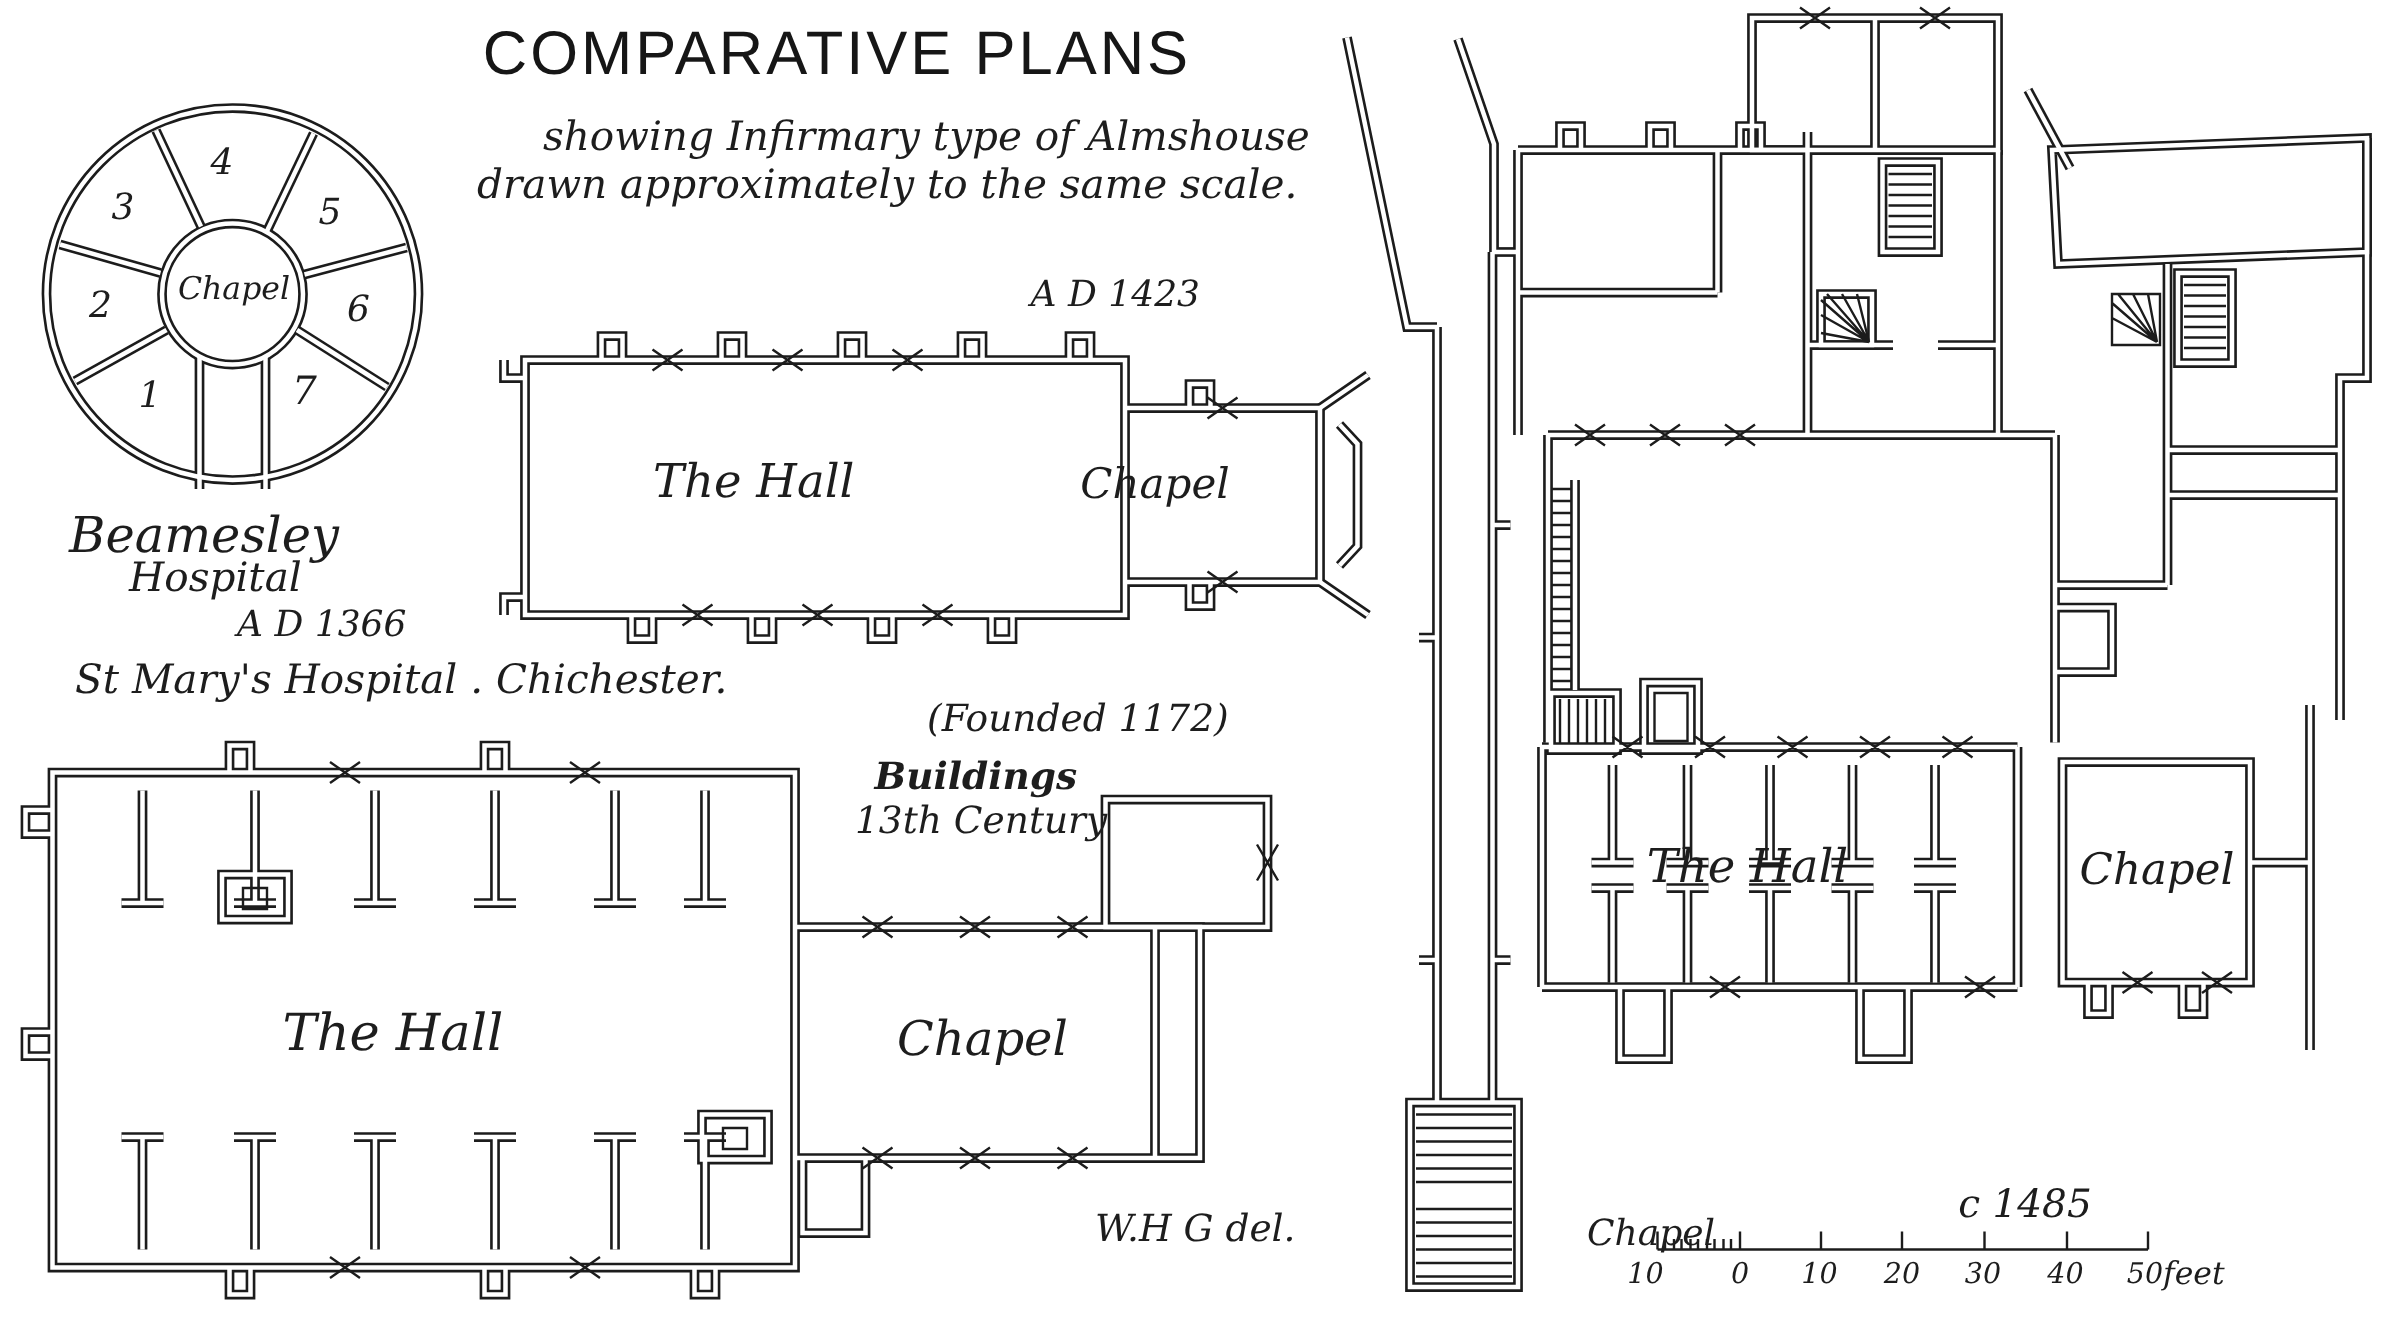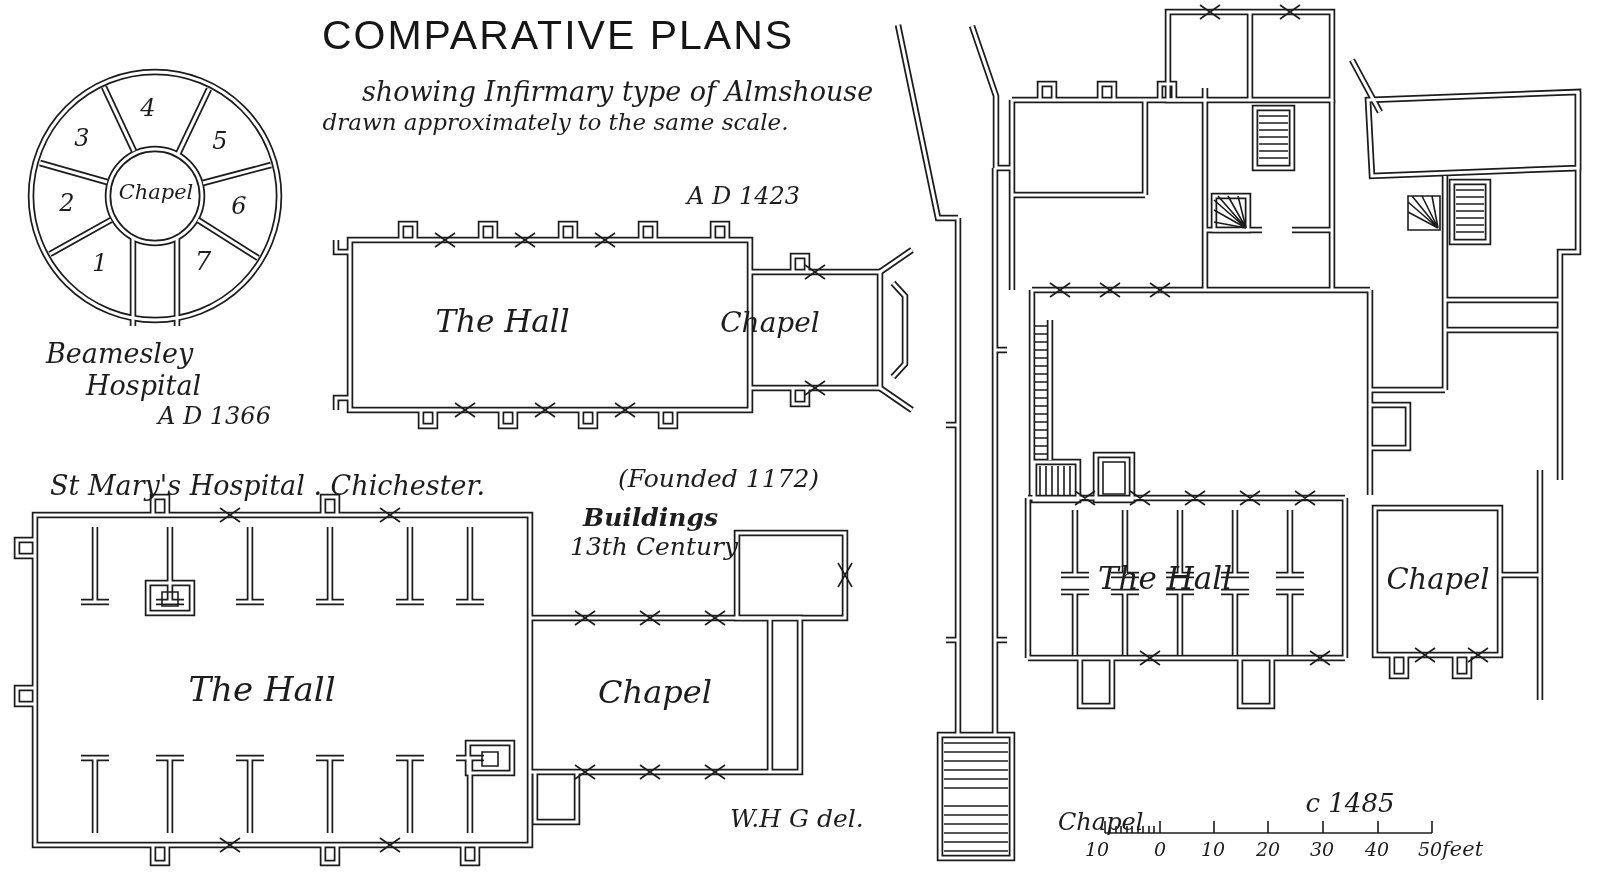--- a/index.html
+++ b/index.html
@@ -153,39 +153,39 @@
       <g>
         <path d="M1105,833 H1432"></path>
         <path d="M1105,821 V833 M1160,821 V833 M1214,821 V833 M1268,821 V833 M1323,821 V833 M1378,821 V833 M1432,821 V833"></path>
         <path d="M1110,826 V833 M1116,826 V833 M1121,826 V833 M1127,826 V833 M1132,826 V833 M1138,826 V833 M1143,826 V833 M1149,826 V833 M1154,826 V833"></path>
       </g>
     </g>
   </svg>
 
   <div class="t title c" style="left:318px;top:14px;width:480px;font-size:41px;">COMPARATIVE PLANS</div>
   <div class="t c" style="left:318px;top:78px;width:490px;font-size:27px;margin-left:44px;">showing Infirmary type of Almshouse</div>
-  <div class="t c" style="left:318px;top:110px;width:475px;font-size:23px;">drawn approximately to the same scale.</div>
+  <div class="t c" style="left:318px;top:110px;width:475px;font-size:27px;">drawn approximately to the same scale.</div>
 
   <div class="t r" style="left:640px;top:184px;width:160px;font-size:24px;">A D 1423</div>
   <div class="t c" style="left:430px;top:305px;width:145px;font-size:31px;">The Hall</div>
   <div class="t c" style="left:720px;top:308px;width:100px;font-size:28px;">Chapel</div>
 
   <div class="t c" style="left:116px;top:181px;width:80px;font-size:21px;">Chapel</div>
-  <div class="t" style="left:46px;top:340px;font-size:27px;">Beamesley</div>
+  <div class="t" style="left:46px;top:340px;font-size:33px;">Beamesley</div>
   <div class="t" style="left:86px;top:372px;font-size:27px;">Hospital</div>
   <div class="t" style="left:158px;top:404px;font-size:24px;">A D 1366</div>
   <div class="t c" style="left:90px;top:251px;width:20px;font-size:24px;">1</div>
   <div class="t c" style="left:57px;top:191px;width:20px;font-size:24px;">2</div>
   <div class="t c" style="left:72px;top:126px;width:20px;font-size:24px;">3</div>
   <div class="t c" style="left:138px;top:96px;width:20px;font-size:24px;">4</div>
   <div class="t c" style="left:210px;top:129px;width:20px;font-size:24px;">5</div>
   <div class="t c" style="left:229px;top:194px;width:20px;font-size:24px;">6</div>
   <div class="t c" style="left:193px;top:248px;width:20px;font-size:26px;">7</div>
 
-  <div class="t" style="left:50px;top:472px;font-size:27px;">St Mary's Hospital . Chichester.</div>
+  <div class="t" style="left:50px;top:440px;font-size:27px;">St Mary's Hospital . Chichester.</div>
   <div class="t" style="left:618px;top:466px;font-size:25px;">(Founded 1172)</div>
   <div class="t" style="left:583px;top:505px;font-size:25px;font-weight:bold;">Buildings</div>
   <div class="t" style="left:570px;top:534px;font-size:25px;">13th Century</div>
   <div class="t c" style="left:172px;top:672px;width:180px;font-size:34px;">The Hall</div>
   <div class="t c" style="left:590px;top:676px;width:130px;font-size:32px;">Chapel</div>
 
   <div class="t c" style="left:1085px;top:562px;width:160px;font-size:31px;">The Hall</div>
   <div class="t c" style="left:1382px;top:564px;width:112px;font-size:29px;">Chapel</div>
   <div class="t c" style="left:1280px;top:790px;width:140px;font-size:26px;">c 1485</div>
 

